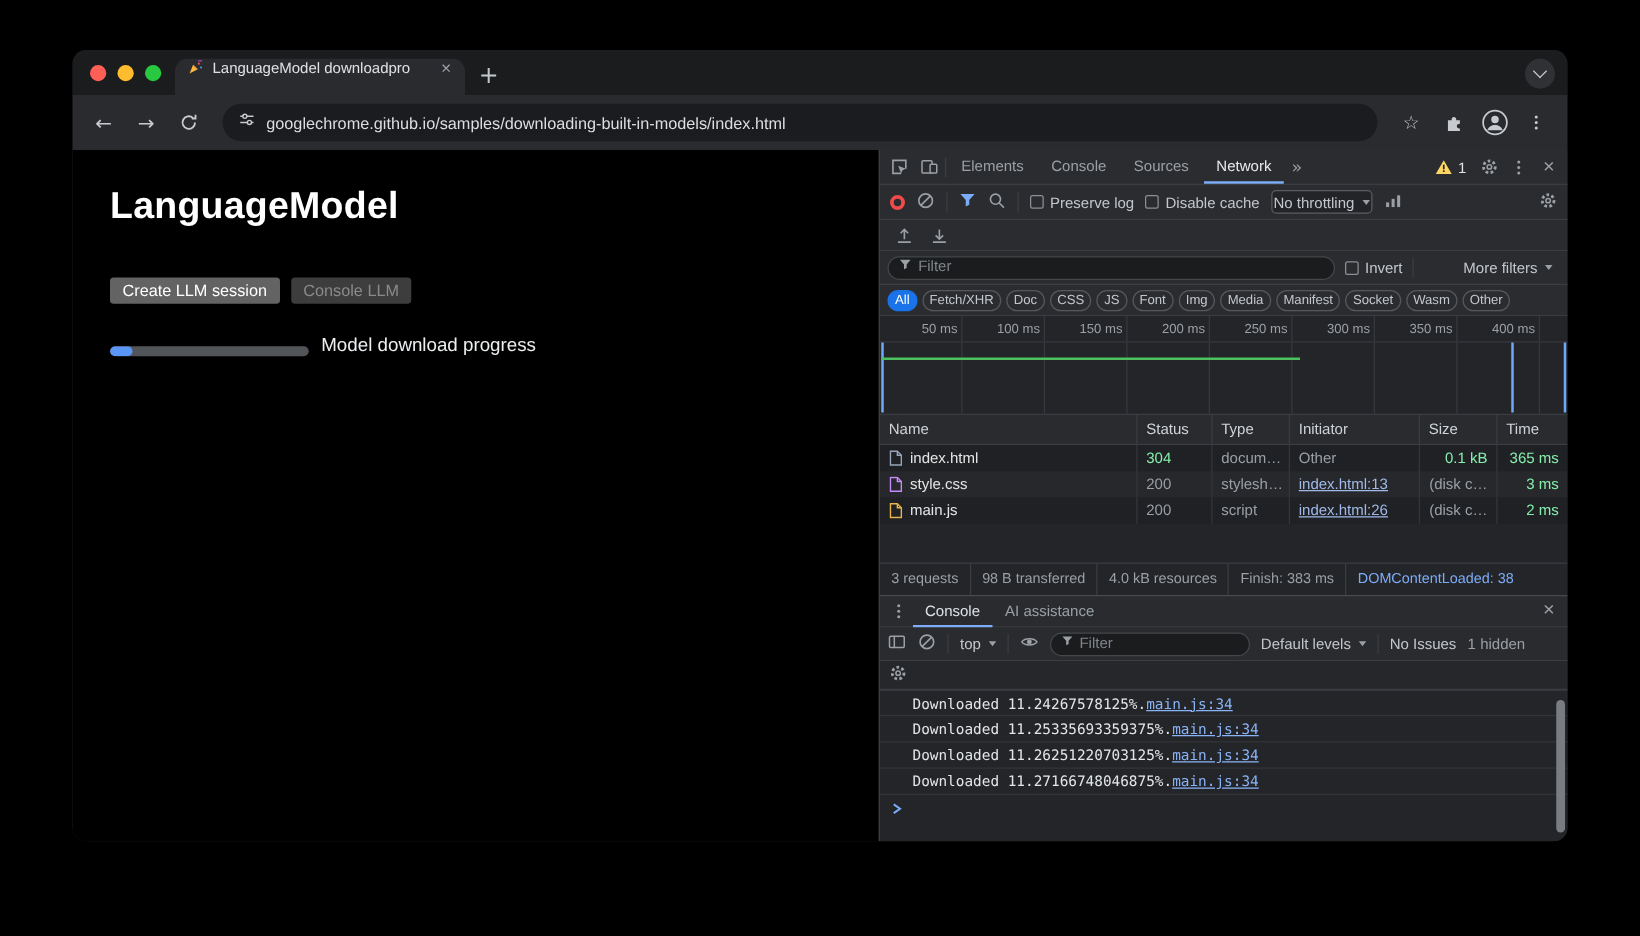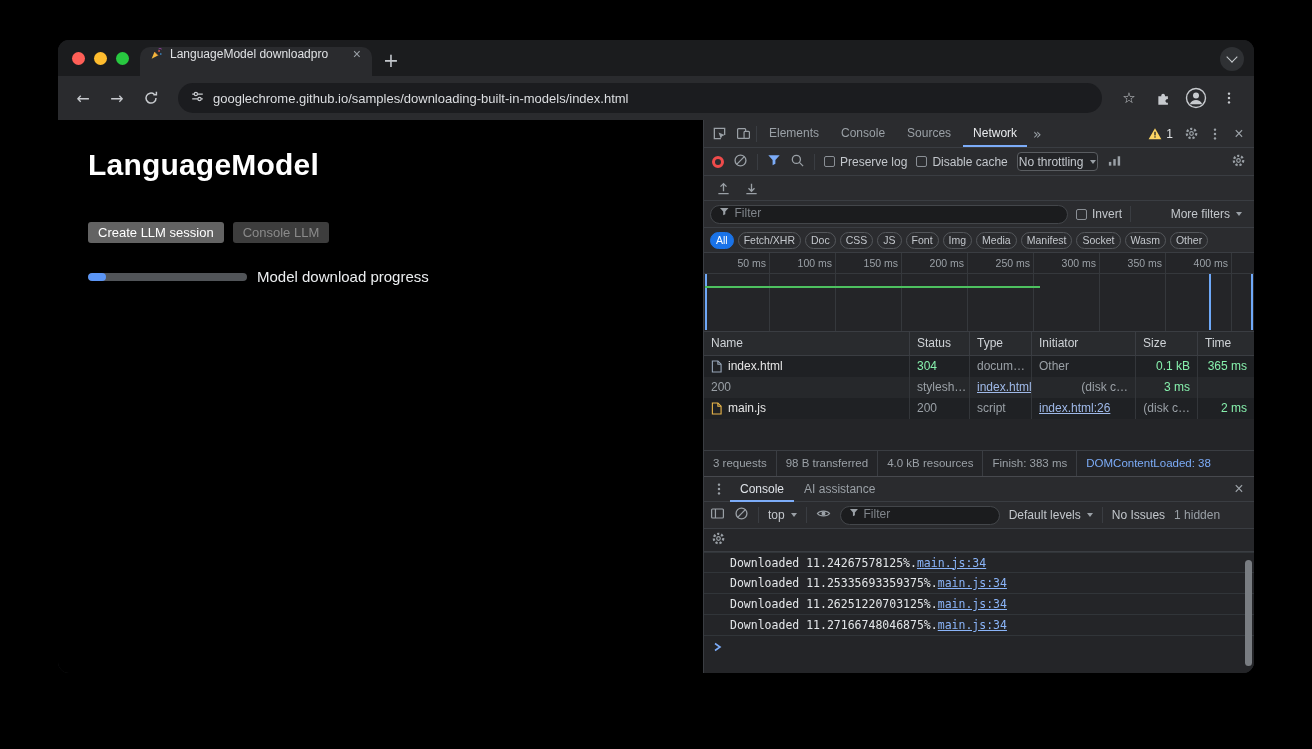--- a/index.html
+++ b/index.html
@@ -24,21 +24,21 @@
   .urltext{font-size:13px;color:#dcdee1;white-space:nowrap;overflow:hidden}
   .avatarwrap{width:28px;height:28px;display:flex;align-items:center;justify-content:center}
   
   .content{flex:1;display:flex;min-height:0}
   .page{flex:1;background:#000;min-width:0}
   .page h1{color:#fff;font-size:30px;font-weight:bold;margin:28px 0 0 30px;letter-spacing:.2px}
   .btnrow{margin:40px 0 0 30px;display:flex;gap:9px}
   .pbtn{font-size:13px;padding:3px 10px;border-radius:3px;border:none;font-family:"Liberation Sans",sans-serif}
   .pbtn.on{background:#636363;color:#fff}
   .pbtn.off{background:#3d3d3d;color:#8a8a8a}
-  .progrow{margin:25px 0 0 30px;display:flex;align-items:center;gap:10px}
+  .progrow{margin:25px 0 0 30px;display:flex;align-items:flex-end;gap:10px}
   .pbar{width:159px;height:8px;border-radius:4px;background:#515458;overflow:hidden}
   .pfill{height:100%;background:#5b95f5;border-radius:4px}
   .plabel{color:#eceef0;font-size:15px}
   
   .devtools{width:551px;flex:none;background:#242528;border-left:1px solid #3a3d42;display:flex;flex-direction:column;font-size:12px;color:#cfd3d8;min-height:0}
   .vdiv{width:1px;height:16px;background:#3a3d42;flex:none}
   .dticon{width:22px;height:22px;display:flex;align-items:center;justify-content:center;flex:none}
   .dt-tabbar{height:28px;background:#2b2c2f;border-bottom:1px solid #3a3d42;display:flex;align-items:center;padding:0 4px;gap:2px;flex:none}
   .dt-tab{padding:0 10px;line-height:27px;color:#9aa0a6;flex:none}
   .dt-tab.active{color:#e8eaed;box-shadow:inset 0 -2px 0 #7cacf8}
@@ -368,20 +368,27 @@
             </svg>
             <span>index.html</span>
           </span>
         <span class="c bright">304</span>
         <span class="c dim">docum…</span>
         <span class="c dim">Other</span>
         <span class="c bright rt">0.1 kB</span>
         <span class="c bright rt">365 ms</span>
       </div>
       <div class="grid-r even">
+        <span class="c namec">
+            <svg width="11" height="13" viewBox="0 0 12 14">
+              <path d="M1.5 1h6L11 4.5V13H1.5Z" stroke="#c58af9" stroke-width="1.2" fill="none"></path>
+              <path d="M7.5 1v3.5H11" stroke="#c58af9" stroke-width="1.2" fill="none"></path>
+            </svg>
+            <span>style.css</span>
+          </span>
         <span class="c dim">200</span>
         <span class="c dim">stylesh…</span>
         <span class="c"><span class="ilink">index.html:13</span></span>
         <span class="c dim rt">(disk c…</span>
         <span class="c bright rt">3 ms</span>
       </div>
       <div class="grid-r odd">
         <span class="c namec">
             <svg width="11" height="13" viewBox="0 0 12 14">
               <path d="M1.5 1h6L11 4.5V13H1.5Z" stroke="#e9b64a" stroke-width="1.2" fill="none"></path>

